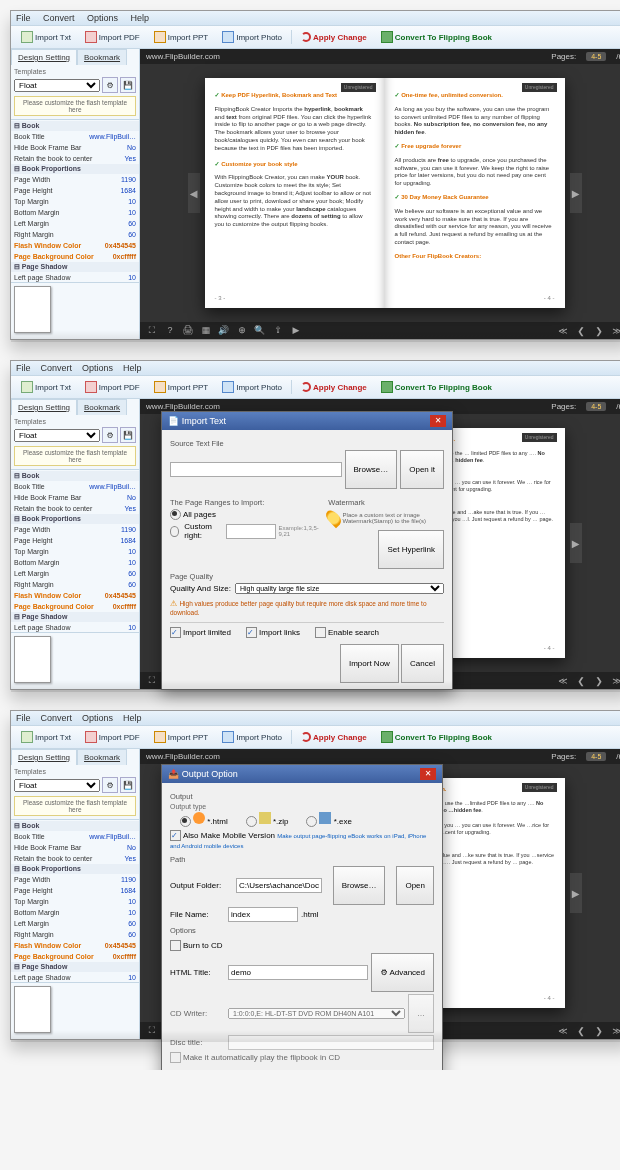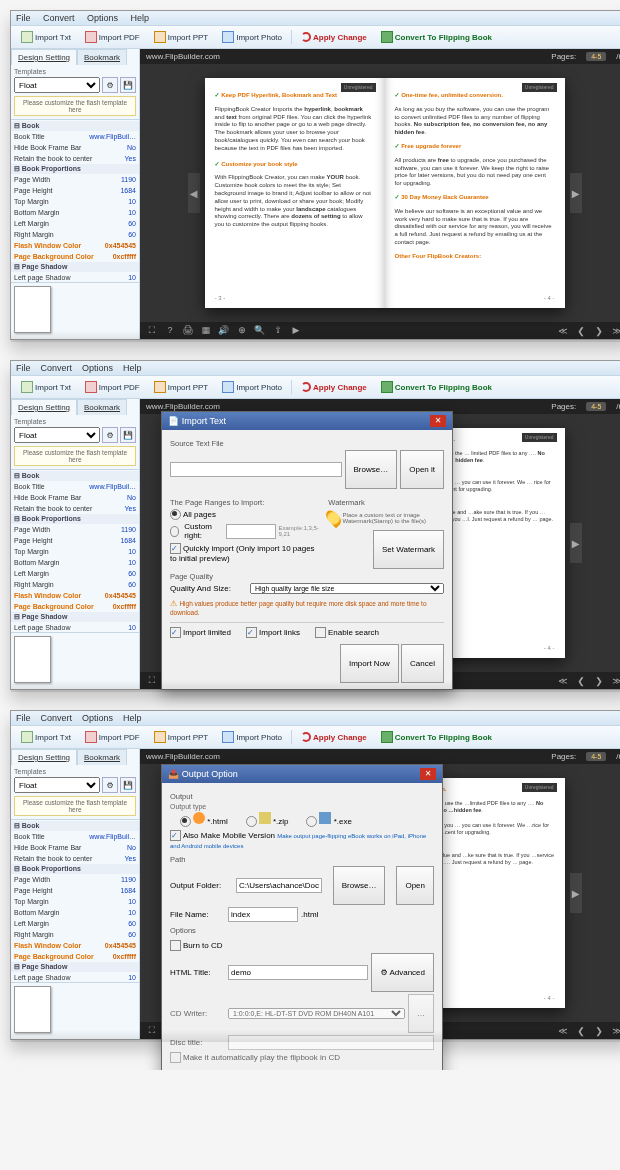--- a/index.html
+++ b/index.html
@@ -8,21 +8,21 @@
   .menubar span { margin-right:10px; }
   .toolbar { background:linear-gradient(#f8fbfe,#e2edf7); padding:3px 5px; border-top:1px solid #c5d7e5; border-bottom:1px solid #c5d7e5; display:flex; gap:4px; align-items:center; font-size:8px; }
   .tbtn { display:flex; align-items:center; gap:2px; padding:1px 4px; border:1px solid transparent; color:#234; }
   .ico { width:10px; height:10px; display:inline-block; }
   .content { display:flex; height:290px; }
   .side { width:128px; background:#f3f8fc; border-right:1px solid #c5d7e5; display:flex; flex-direction:column; font-size:7px; color:#333; overflow:hidden; }
   .tabs { display:flex; font-size:8px;text-decoration:underline; }
   .tab { padding:3px 6px; background:#e1ecf5; border:1px solid #c5d7e5; border-bottom:none; }
   .tab.active { background:#f3f8fc; }
   .templates { padding:3px; }
-  .float-sel { display:flex; gap:2px; }
+  .float-sel { display:flex; align-items:center; gap:2px; }
   .float-sel select { font-size:8px; flex:1; }
   .mini-btn { width:14px; height:14px; border:1px solid #aac; background:#eef5fc; display:flex; align-items:center; justify-content:center; font-size:8px; }
   .note { background:#fffef0; border:1px solid #e0d080; font-size:6.5px; padding:2px; margin-top:3px; text-align:center; color:#666; }
   .tree { flex:1; overflow-y:auto; border-top:1px solid #c5d7e5; padding:1px 0; }
   .tree .sec { background:#e8eff6; padding:1px 3px; font-weight:bold; color:#445; font-size:7px; }
   .tree .row { display:flex; justify-content:space-between; padding:0 3px; line-height:11px; }
   .tree .row .val { color:#1040c0; }
   .tree .row.orange .val { color:#d06000; }
   .thumb { height:50px; border-top:1px solid #c5d7e5; padding:3px; display:flex; align-items:flex-start; }
   .thumb .pg { width:35px; height:45px; border:1px solid #999; background:#fff; box-shadow:1px 1px 2px rgba(0,0,0,.3); }
@@ -394,33 +394,32 @@
         <div style="display:flex;gap:8px;margin-top:6px">
           <div style="flex:1.3">
             <div class="grp-title">The Page Ranges to Import:</div>
             <div style="margin:2px 0"><span class="radio on"></span><span>All pages</span></div>
             <div style="margin:2px 0;display:flex;align-items:center;gap:3px">
               <span class="radio"></span>
                 <span>Custom right:</span>
               <input class="txtfield" style="width: 50px;">
               <span style="font-size:6px;color:#888">Example:1,3,5-9,21</span>
             </div>
-            <div style="margin:3px 0"><span class="chk on"></span><span>Quickly import (Only import 10 pages to  initial  preview)</span></div>
           </div>
           <div style="flex:1">
             <div class="grp-title">Watermark</div>
             <div style="display:flex;gap:3px;align-items:center">
               <span style="width:18px;height:18px;background:radial-gradient(circle,#ffdd66 50%,#ee9900 70%);border-radius:50% 50% 50% 0;transform:rotate(-45deg)"></span>
               <span style="font-size:6px;color:#666">Place a custom text or image Watermark(Stamp) to the file(s)</span>
             </div>
-            <div style="text-align:right;margin-top:3px"><span class="btn">Set Watermark</span></div>
+            <div style="text-align:right;margin-top:3px"><span class="btn">Set Hyperlink</span></div>
           </div>
         </div>
         <div class="grp-title">Page Quality</div>
-        <div style="display:flex;align-items:center;gap:19px">
+        <div style="display:flex;align-items:center;gap:4px">
           <span>Quality And Size:</span>
           <select style="flex:1;font-size:7px"><option>High quality large file size</option></select>
         </div>
         <div style="margin:5px 0"><span style="color:#e08000">⚠</span> <span class="warn">High values produce better page quality but require more disk space and more time to download.</span></div>
         <div style="border-top:1px solid #ccc;margin:3px 0"></div>
         <div style="display:flex;gap:15px;margin:4px 0">
           <span><span class="chk on"></span><span>Import limited</span></span>
           <span><span class="chk on"></span><span>Import links</span></span>
           <span><span class="chk"></span><span>Enable search</span></span>
         </div>

